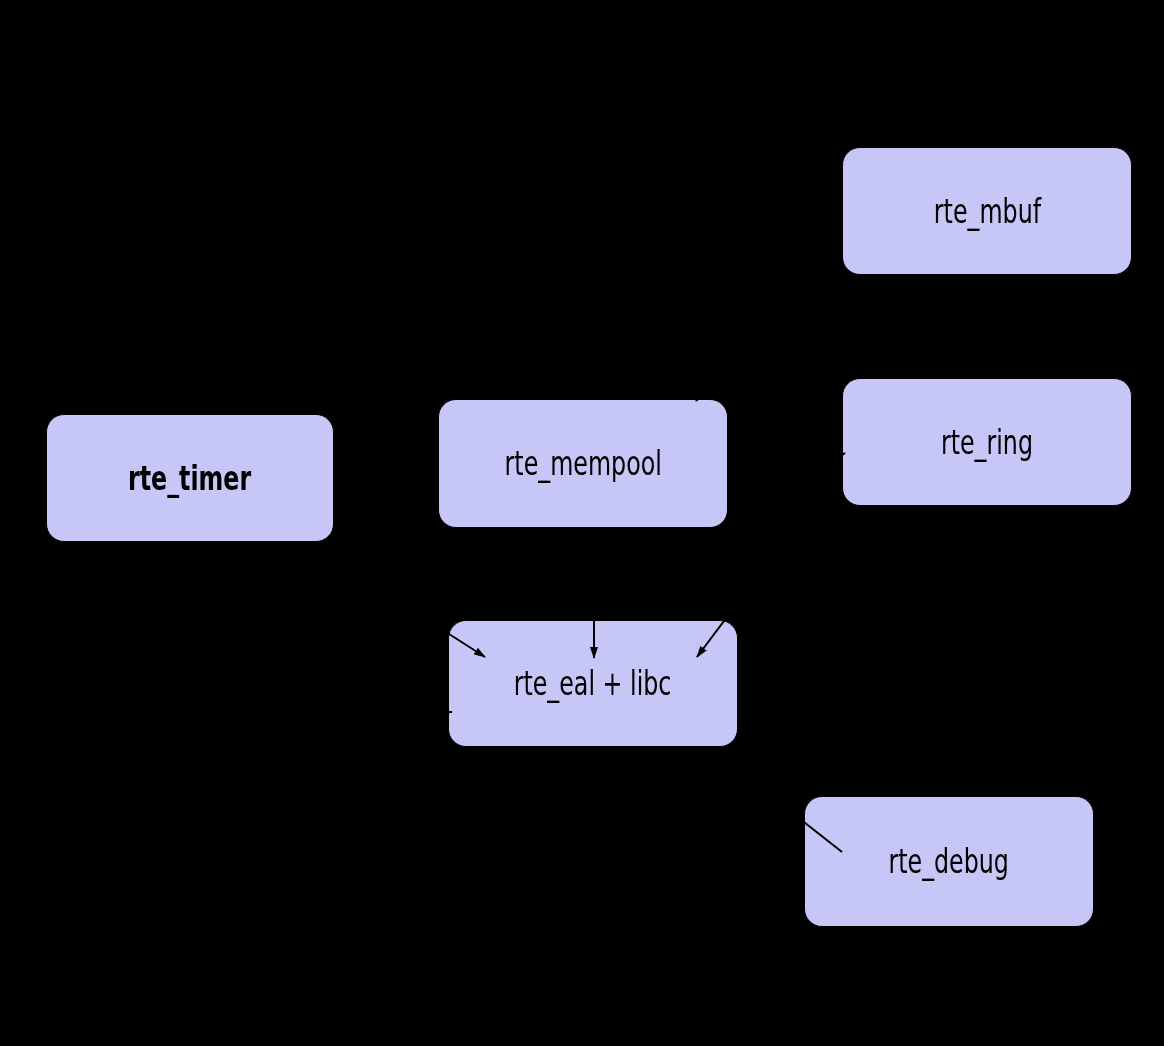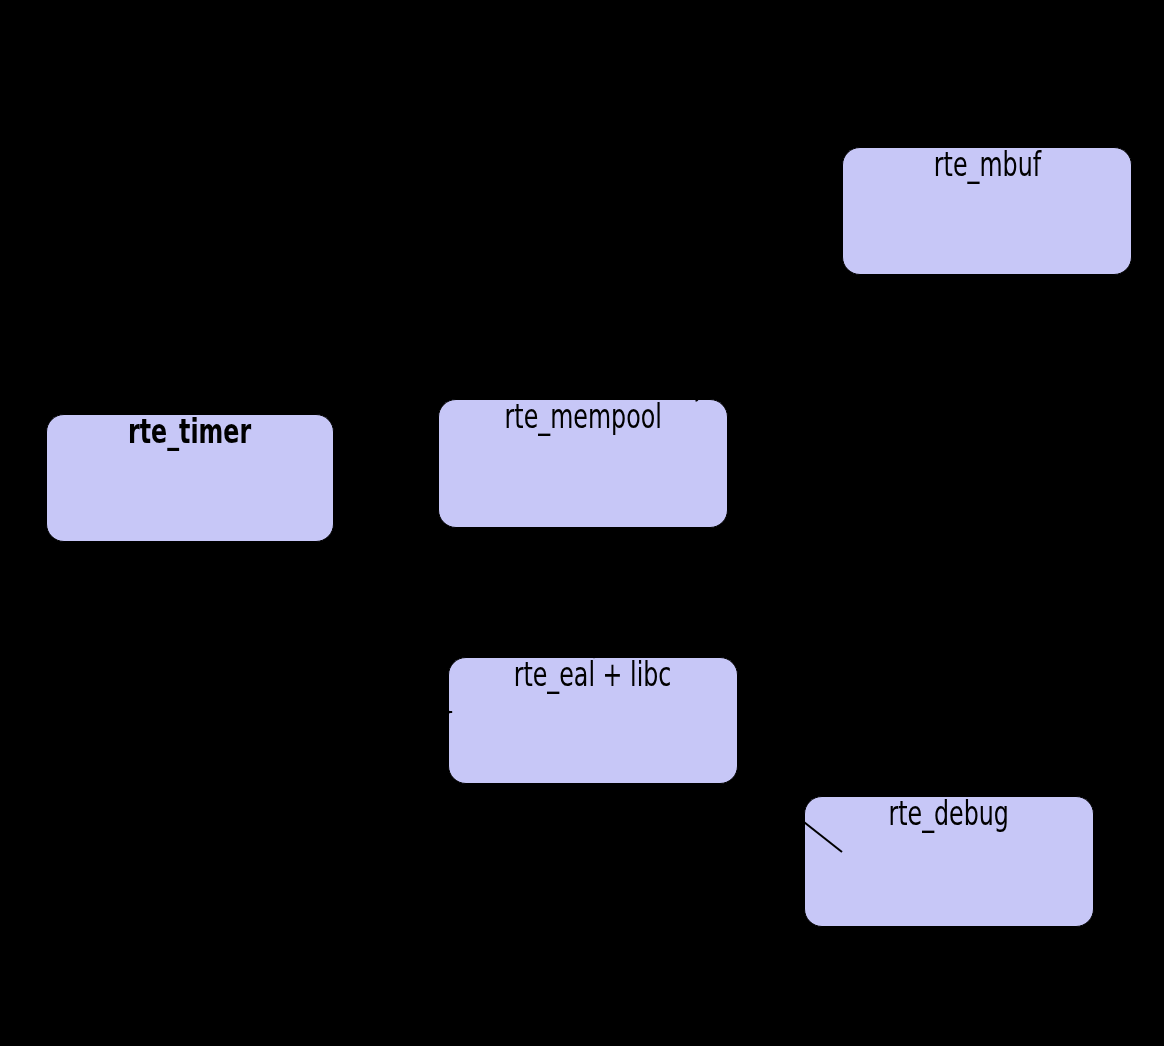--- a/index.html
+++ b/index.html
@@ -15,21 +15,21 @@
     overflow: hidden;
     font-family: "DejaVu Sans", sans-serif;
   }
   .node {
     position: absolute;
     box-sizing: border-box;
     background: var(--node-fill, #c7c7f7);
     border: 1.5px solid var(--node-border, #000000);
     border-radius: 18px;
     display: flex;
-    align-items: flex-start;
+    align-items: center;
     justify-content: center;
     z-index: 1;
   }
   .node-label {
     display: inline-block;
     transform: scaleX(0.72);
     transform-origin: center center;
     font-size: 33px;
     line-height: 1;
     color: var(--text, #000000);
@@ -64,30 +64,33 @@
       <line x1="810" y1="506" x2="697" y2="657" marker-end="url(#arrowhead)"></line>
       <line x1="305" y1="542" x2="485" y2="657" marker-end="url(#arrowhead)"></line>
       <line x1="334" y1="715" x2="452" y2="712" marker-end="url(#arrowhead)"></line>
       <line x1="842" y1="852" x2="739" y2="771" marker-end="url(#arrowhead)"></line>
     </svg>
 
   <div class="node" style="left: 842px; top: 147px; width: 290px; height: 128px;">
     <span class="node-label">rte_mbuf</span>
   </div>
 
+  <div class="node" style="left: 842px; top: 378px; width: 290px; height: 128px;">
+    <span class="node-label">rte_ring</span>
+  </div>
 
   <div class="node" style="left: 438px; top: 399px; width: 290px; height: 129px;">
     <span class="node-label">rte_mempool</span>
   </div>
 
   <div class="node" style="left: 46px; top: 414px; width: 288px; height: 128px; font-weight: bold;">
     <span class="node-label">rte_timer</span>
   </div>
 
-  <div class="node" style="left: 448px; top: 657px; width: 290px; height: 127px;">
+  <div class="node" style="left: 448px; top: 620px; width: 290px; height: 127px;">
     <span class="node-label">rte_eal + libc</span>
   </div>
 
 
   <div class="node" style="left: 804px; top: 796px; width: 290px; height: 131px;">
     <span class="node-label">rte_debug</span>
   </div>
 
 </div>
 

